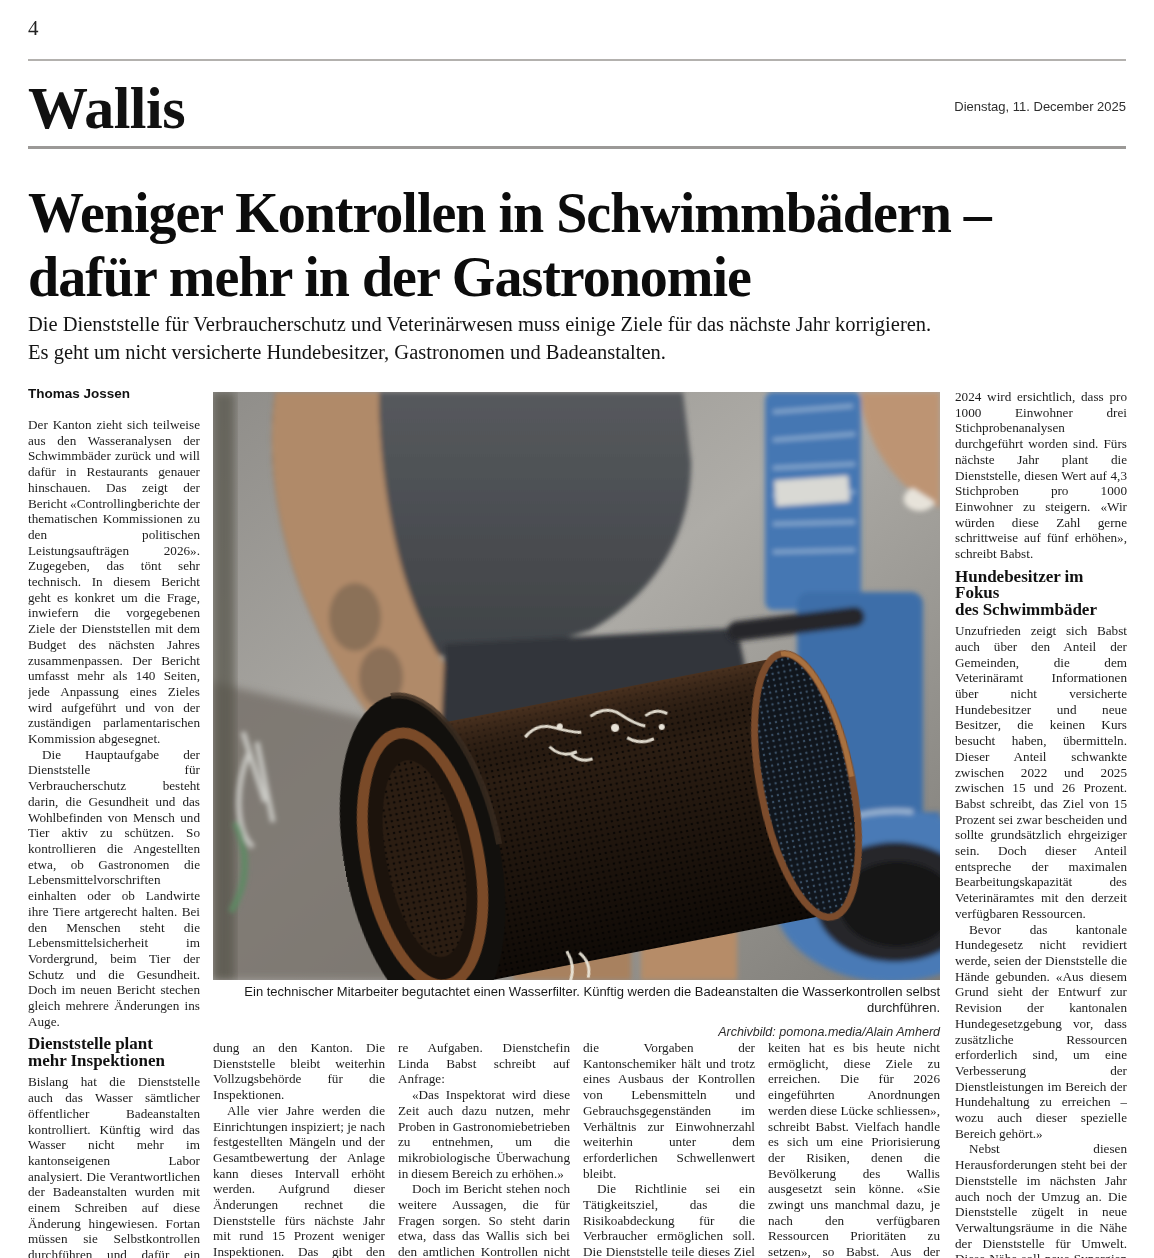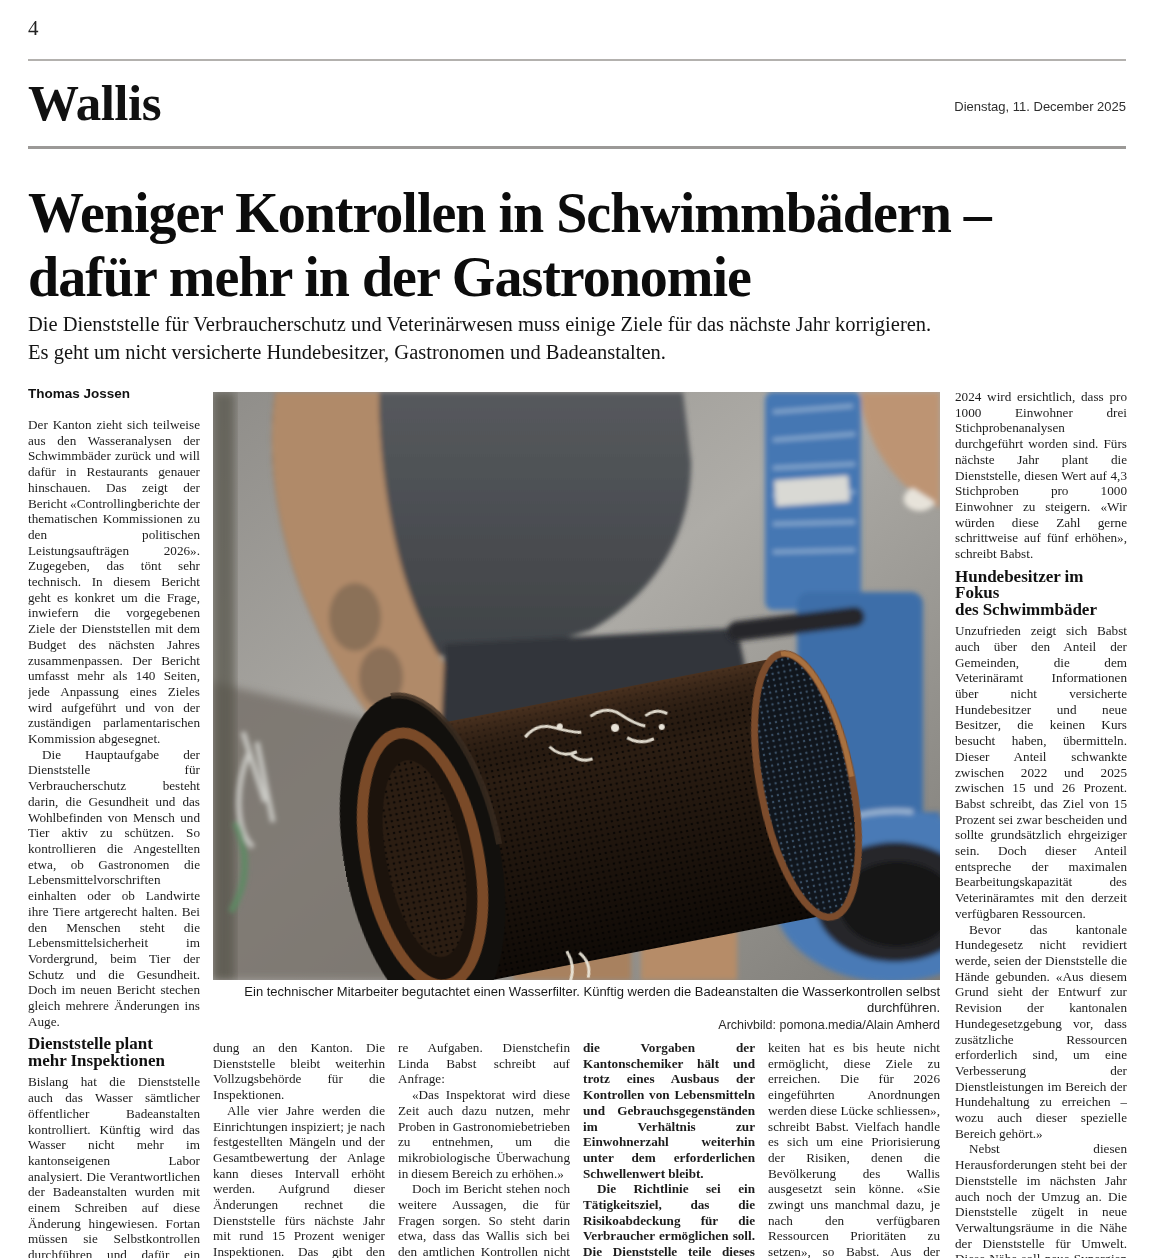--- a/index.html
+++ b/index.html
@@ -7,47 +7,47 @@
     position:relative;width:1154px;height:1258px;background:#ffffff;
     margin:0 auto;overflow:hidden;color:#1a1a1a;
     font-family:"Liberation Serif","DejaVu Serif",serif;
   }
   .abs{position:absolute;}
   
   #page-number{left:28px;top:16px;font-size:21px;color:#222;}
   .rule{left:28px;width:1098px;background:#b3b1ae;}
   #rule-top{top:59px;height:2px;}
   #rule-section{top:146px;height:3px;background:#9b9997;}
-  #section-title{left:28px;top:74px;font-size:51px;font-weight:bold;letter-spacing:-0.5px;color:#111;}
+  #section-title{left:28px;top:74px;font-size:60px;font-weight:bold;letter-spacing:-0.5px;color:#111;}
   #issue-date{left:28px;top:99px;width:1098px;text-align:right;
     font-family:"Liberation Sans","DejaVu Sans",sans-serif;font-size:13px;color:#2e2e2e;}
   
   #headline{left:28px;top:181px;width:1110px;font-size:56px;line-height:64px;
     font-weight:bold;letter-spacing:-1px;color:#0c0c0c;}
   #lead{left:28px;top:310px;width:1110px;font-size:20.5px;line-height:28px;color:#141414;}
   #byline{left:28px;top:386px;font-family:"Liberation Sans","DejaVu Sans",sans-serif;
     font-size:13.5px;font-weight:bold;color:#111;}
   
   .col{width:172px;overflow:hidden;}
   .body-text{font-size:13.2px;line-height:15.7px;text-align:justify;
     hyphens:auto;-webkit-hyphens:auto;word-spacing:-0.2px;color:#1c1c1c;}
   .body-text p{margin:0;}
   .body-text p.ind{text-indent:14px;}
   .subhead{font-weight:bold;font-size:17px;line-height:16.5px;text-align:left;
     margin:7px 0 5px 0;color:#111;}
   #col-left{left:28px;top:417px;height:841px;}
   #col-right{left:955px;top:389px;height:869px;}
-  #bcol-1{left:213px;} #bcol-2{left:398px;} #bcol-3{left:583px;font-weight:bold;} #bcol-4{left:768px;}
+  #bcol-1{left:213px;} #bcol-2{left:398px;} #bcol-3{left:583px;} #bcol-4{left:768px;}
   .bcol{top:1040px;height:218px;}
   
   #photo{left:213px;top:392px;width:727px;height:588px;background:#9b9995;overflow:hidden;}
   #caption-block{left:213px;top:984px;width:727px;
     font-family:"Liberation Sans","DejaVu Sans",sans-serif;}
   #photo-caption{font-size:13px;line-height:16px;color:#1a1a1a;text-align:right;}
-  #photo-credit{font-size:12.5px;line-height:15px;color:#2c2c2c;text-align:right;margin-top:2px;}
+  #photo-credit{font-size:12.5px;line-height:15px;color:#2c2c2c;text-align:right;margin-top:9px;font-style:italic;}
 </style>
 </head>
 <body>
 
 <div id="page">
 
   <div class="abs" id="page-number">4</div>
   <div class="abs rule" id="rule-top"></div>
   <div class="abs" id="section-title">Wallis</div>
   <div class="abs" id="issue-date">Dienstag, 11. December 2025</div>

